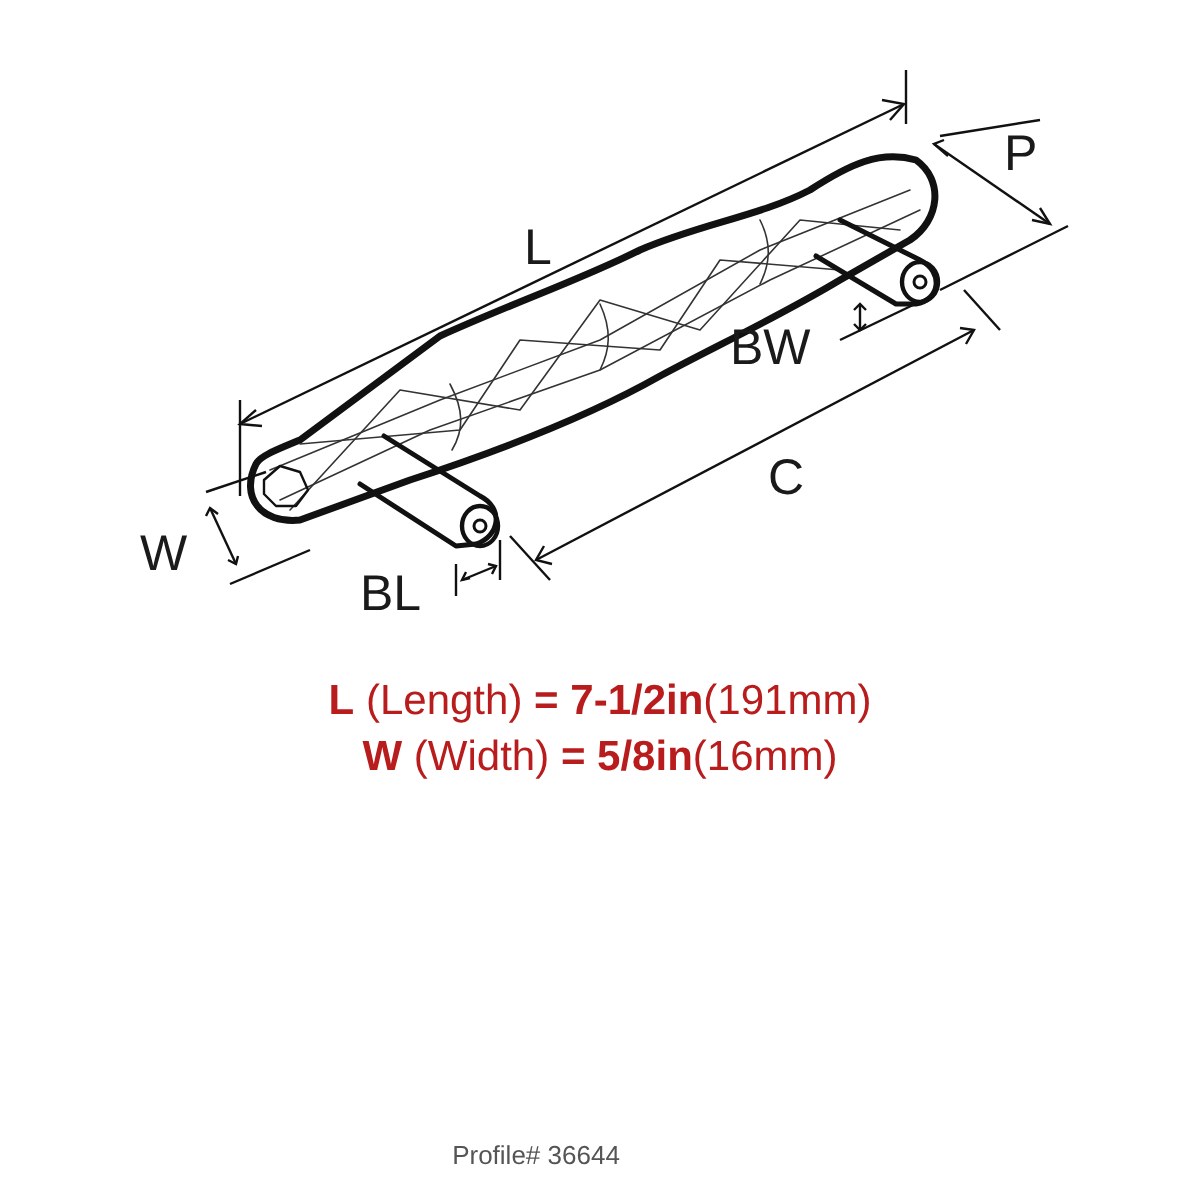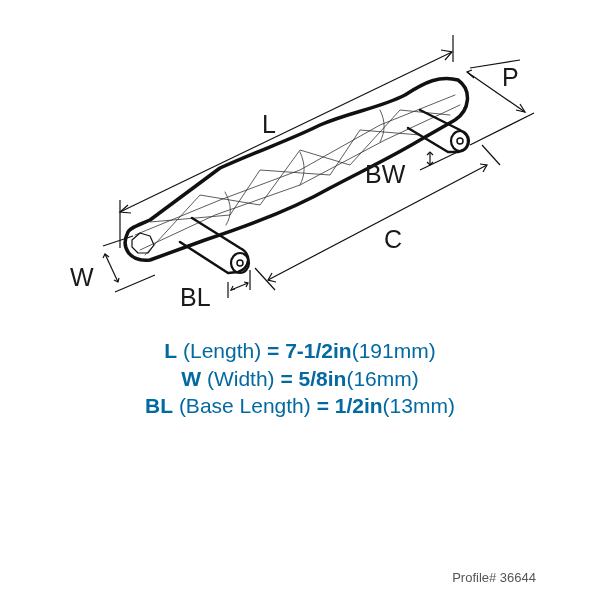--- a/index.html
+++ b/index.html
@@ -1,23 +1,23 @@
 <!DOCTYPE html>
 <html><head>
 <meta charset="utf-8">
 <style>
   html, body { margin:0; padding:0; background:#ffffff; }
   body { width:600px; height:600px; position:relative; overflow:hidden; font-family:"Liberation Sans", sans-serif; color:#1a1a1a; }
   #diagram { position:absolute; left:0; top:0; width:600px; height:330px; }
   .lbl { position:absolute; font-family:"Liberation Sans", sans-serif; font-size:25px; color:#1a1a1a; }
   .spec-list { position:absolute; left:0; top:337px; width:600px; text-align:center; }
-  .spec-row { font-size:21px; line-height:27.5px; white-space:nowrap; color:#0369a1; }
+  .spec-row { font-size:21px; line-height:27.5px; white-space:nowrap; color:#b91c1c; }
   .spec-row .code { font-weight:bold; }
   .spec-row .imp { font-weight:bold; }
-  .profile { position:absolute; left:0; top:570px; width:536px; text-align:right; font-size:13px; color:#555; }
+  .profile { position:absolute; left:0; top:570px; width:536px; text-align:center; font-size:13px; color:#555; }
 </style>
 </head>
 <body>
 
 <div id="diagram">
   <svg width="600" height="330" viewBox="0 0 600 330">
     <g fill="none" stroke="#111" stroke-linecap="round" stroke-linejoin="round">
 
       <path d="M128,232 C120,248 130,262 150,260 L205,240 C260,222 300,205 330,188 C360,172 390,158 420,140 L455,120 C470,110 472,90 458,80 C440,75 425,82 405,95 C380,108 350,112 320,125 C290,140 260,150 220,168 L150,220 C138,225 130,228 128,232 Z" stroke-width="3.5"></path>
 
@@ -90,21 +90,15 @@
     <span>(Length)</span>
     <span class="imp">=</span>
     <span class="imp">7-1/2in</span><span>(191mm)</span>
   </div>
   <div class="spec-row">
     <span class="code">W</span>
     <span>(Width)</span>
     <span class="imp">=</span>
     <span class="imp">5/8in</span><span>(16mm)</span>
   </div>
-  <div class="spec-row">
-    <span class="code">BL</span>
-    <span>(Base Length)</span>
-    <span class="imp">=</span>
-    <span class="imp">1/2in</span><span>(13mm)</span>
-  </div>
 </div>
 
 <div class="profile">Profile# 36644</div>
 
 </body></html>

